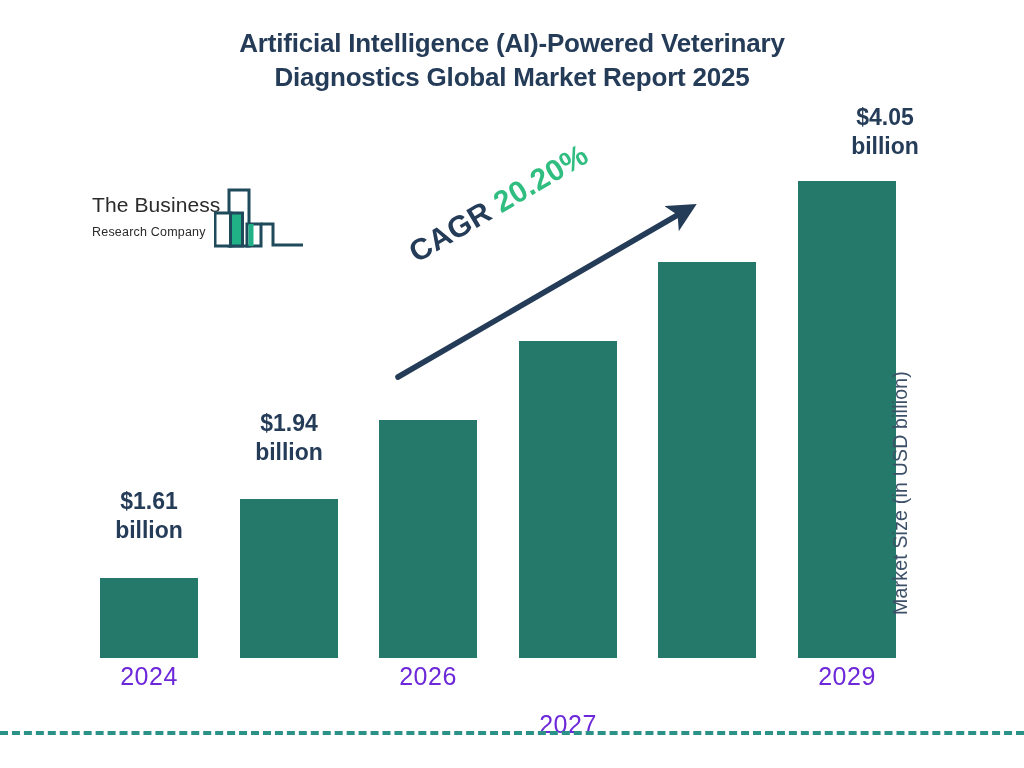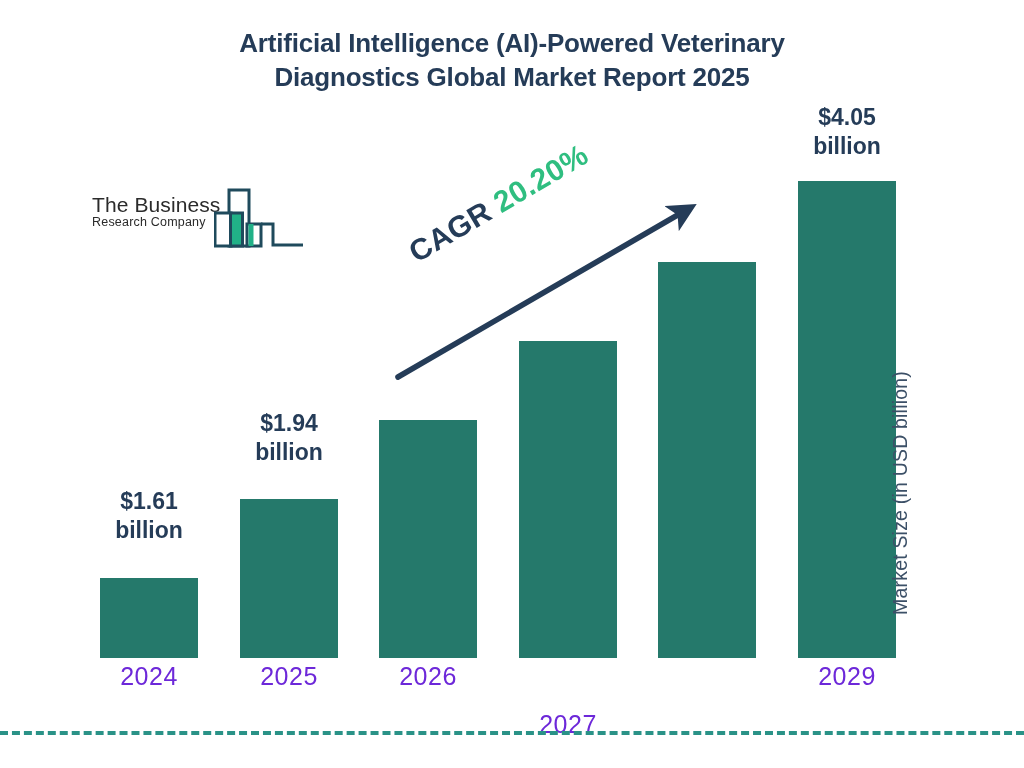--- a/index.html
+++ b/index.html
@@ -61,21 +61,21 @@
     font-size: 21px;
     font-weight: normal;
     letter-spacing: 0.1px;
     color: #2b2b2b;
   }
   #logo-line2 {
     display: block;
     font-size: 12.5px;
     letter-spacing: 0.2px;
     color: #2b2b2b;
-    margin-top: 0;
+    margin-top: 10px;
   }
   #logo-mark {
     position: absolute;
     left: 126px;
     top: 0;
     width: 90px;
     height: 66px;
   }
 
   
@@ -204,27 +204,26 @@
     <div class="bar" style="left:798px; top:181px; width:98px; height:477px;"></div>
 
     <div class="bar-value" style="left:89px; top:487px;">
       <span class="v-amt">$1.61</span>
       <span class="v-unit">billion</span>
     </div>
     <div class="bar-value" style="left:229px; top:409px;">
       <span class="v-amt">$1.94</span>
       <span class="v-unit">billion</span>
     </div>
-    <div class="bar-value" style="left:787px; top:103px;">
+    <div class="bar-value" style="left:825px; top:103px;">
       <span class="v-amt">$4.05</span>
       <span class="v-unit">billion</span>
     </div>
 
     <div class="tick-label" style="left:89px; top:662px;">2024</div>
-    <div class="tick-label" style="left:229px; top:662px;">2025</div>
     <div class="tick-label" style="left:368px; top:662px;">2026</div>
     <div class="tick-label" style="left:508px; top:662px;margin-top:48px;">2027</div>
     <div class="tick-label" style="left:787px; top:662px;">2029</div>
   </div>
 
   <svg id="cagr-arrow" viewBox="0 0 340 205">
     <defs>
       <marker id="arrowhead" markerWidth="5.2" markerHeight="5.2" refX="3.4" refY="2.6" orient="auto" markerUnits="strokeWidth">
         <path d="M0,0 L5.2,2.6 L0,5.2 L1.25,2.6 Z" fill="#253c58"></path>
       </marker>

